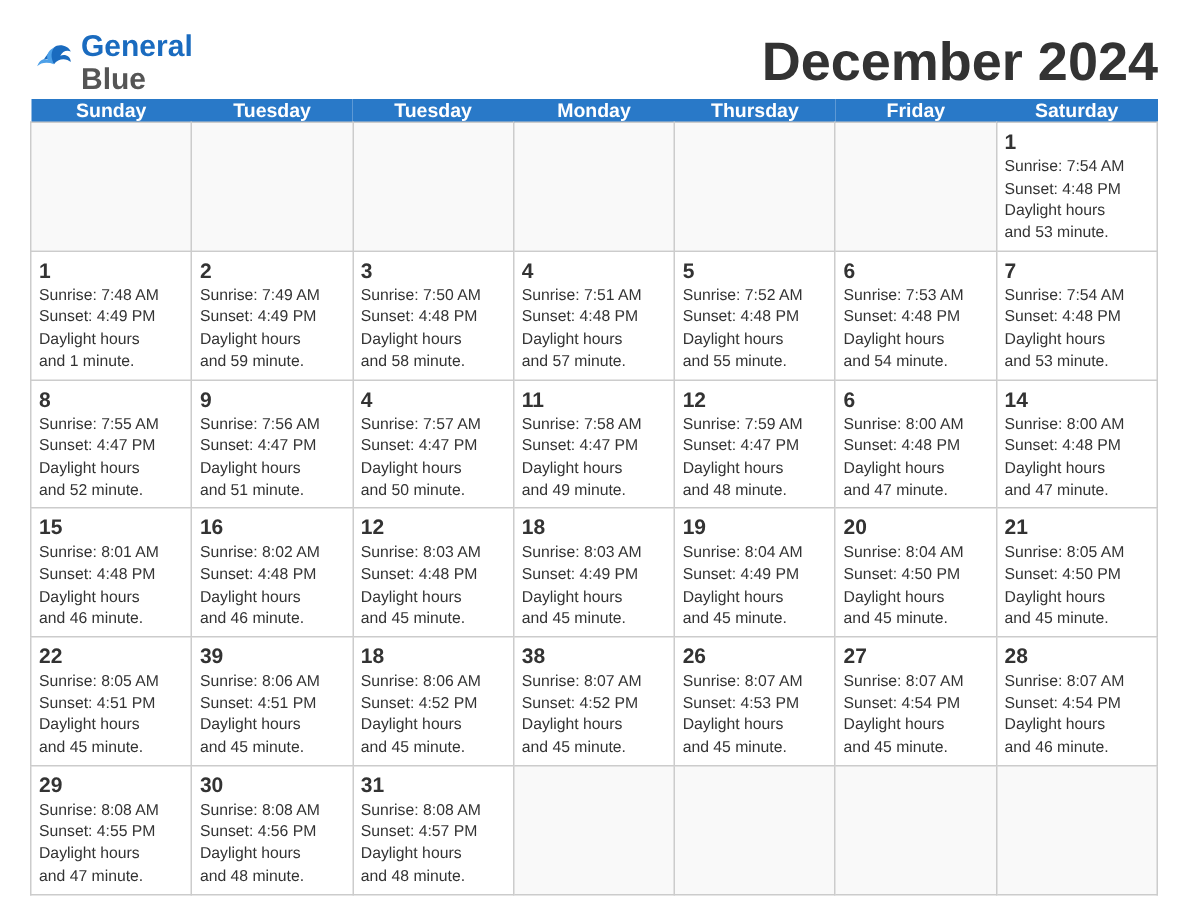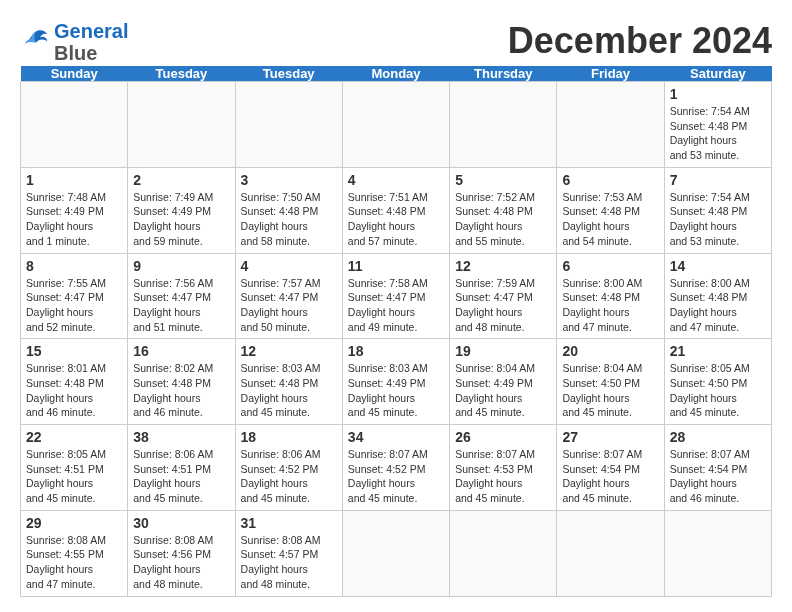--- a/index.html
+++ b/index.html
@@ -226,29 +226,29 @@
           <span class="day-num">21</span>
           <div class="day-info">Sunrise: 8:05 AM<br>Sunset: 4:50 PM<br>Daylight hours<br>and 45 minute.</div>
         </td>
       </tr>
       <tr>
         <td>
           <span class="day-num">22</span>
           <div class="day-info">Sunrise: 8:05 AM<br>Sunset: 4:51 PM<br>Daylight hours<br>and 45 minute.</div>
         </td>
         <td>
-          <span class="day-num">38</span>
+          <span class="day-num">39</span>
           <div class="day-info">Sunrise: 8:06 AM<br>Sunset: 4:51 PM<br>Daylight hours<br>and 45 minute.</div>
         </td>
         <td>
           <span class="day-num">18</span>
           <div class="day-info">Sunrise: 8:06 AM<br>Sunset: 4:52 PM<br>Daylight hours<br>and 45 minute.</div>
         </td>
         <td>
-          <span class="day-num">34</span>
+          <span class="day-num">38</span>
           <div class="day-info">Sunrise: 8:07 AM<br>Sunset: 4:52 PM<br>Daylight hours<br>and 45 minute.</div>
         </td>
         <td>
           <span class="day-num">26</span>
           <div class="day-info">Sunrise: 8:07 AM<br>Sunset: 4:53 PM<br>Daylight hours<br>and 45 minute.</div>
         </td>
         <td>
           <span class="day-num">27</span>
           <div class="day-info">Sunrise: 8:07 AM<br>Sunset: 4:54 PM<br>Daylight hours<br>and 45 minute.</div>
         </td>

